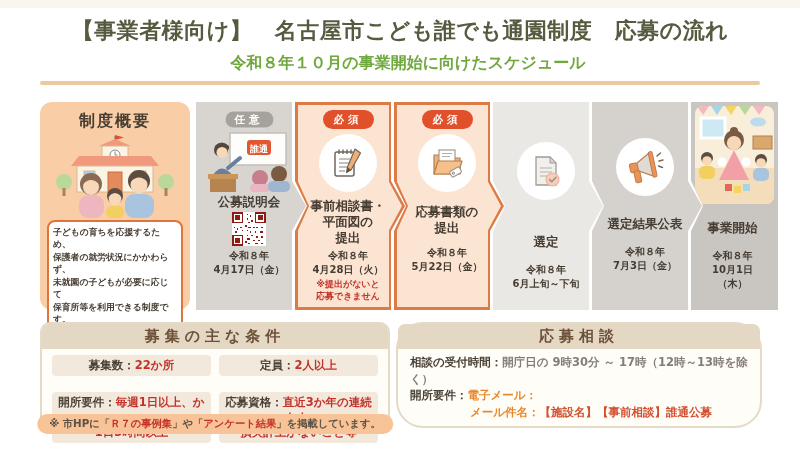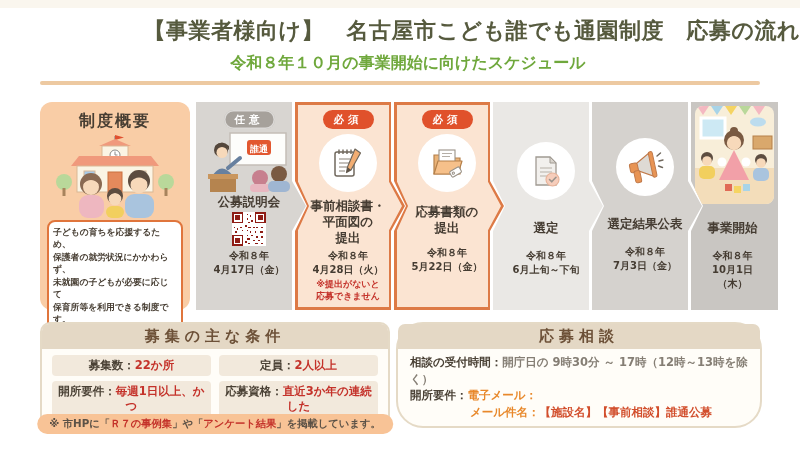--- a/index.html
+++ b/index.html
@@ -2,21 +2,21 @@
 <html><head>
 <meta charset="utf-8">
 <style>
   html,body{margin:0;padding:0;}
   body{
     width:800px;height:450px;position:relative;background:#ffffff;overflow:hidden;
     font-family:"DejaVu Sans",sans-serif;color:#463d33;
   }
   
   .top-strip{position:absolute;top:0;left:0;width:800px;height:8px;background:#faf6ee;}
-  .page-title{position:absolute;top:16px;left:0;width:800px;text-align:right;
+  .page-title{position:absolute;top:16px;left:0;width:800px;text-align:center;
     font-size:22px;font-weight:bold;color:#565a3e;letter-spacing:.5px;}
   .page-subtitle{position:absolute;top:53px;left:8px;width:800px;text-align:center;
     font-size:16px;font-weight:bold;color:#6fa83c;}
   .divider{position:absolute;top:81px;left:40px;width:720px;height:4px;border-radius:2px;background:#edc9a1;}
 
   
   .overview{position:absolute;left:40px;top:102px;width:150px;height:208px;
     background:#f9cda6;border-radius:12px;}
   .ov-title{margin:9px 0 2px 0;text-align:center;font-size:16px;font-weight:bold;
     color:#473e33;letter-spacing:2px;}
@@ -50,21 +50,21 @@
   .step-illo-top{position:absolute;top:4px;left:4px;right:4px;height:98px;border-radius:8px;overflow:hidden;z-index:1;}
 
   
   .panel{position:absolute;top:322px;height:106px;background:#fffdf8;
     border:2px solid #e5dac6;border-radius:10px;box-sizing:border-box;}
   .panel-header{height:25px;background:#e4d8c5;border-radius:7px 7px 0 0;
     display:flex;align-items:center;justify-content:center;
     font-size:15px;font-weight:bold;color:#6d5138;letter-spacing:5px;}
   .panel--cond{left:40px;width:350px;}
   .panel--consult{left:396px;width:366px;border-radius:27px;}
-  .cond-grid{display:grid;grid-template-columns:1fr 1fr;gap:5px 8px;padding:6px 10px 0 10px;}
+  .cond-grid{display:grid;grid-template-columns:1fr 1fr;gap:16px 8px;padding:6px 10px 0 10px;}
   .cond-box{background:#f2e9dc;border-radius:4px;text-align:center;
     font-size:11.5px;line-height:1.3;padding:3px 2px;}
   .cond-label{font-weight:bold;color:#4a4135;}
   .cond-value{font-weight:bold;color:#c4322a;white-space:pre-line;}
   .cond-footnote{position:absolute;left:50%;bottom:-8px;transform:translateX(-50%);
     background:#f8c396;border-radius:12px;padding:3px 12px;white-space:nowrap;
     font-size:10.3px;font-weight:bold;color:#5c5247;}
   .fn-red{color:#c4322a;}
   .consult-body{padding:5px 12px 0 12px;font-size:11.5px;line-height:1.45;}
   .c-label{font-weight:bold;color:#4a4135;}
@@ -252,21 +252,21 @@
       <svg width="36" height="36" viewBox="0 0 36 36">
         <path d="M8,4 h14 l6,6 v22 h-20 z" fill="#f2f0ed" stroke="#a09a92" stroke-width="1.3"></path>
         <polygon points="22,4 22,10 28,10" fill="#d9d4cd" stroke="#a09a92" stroke-width="1"></polygon>
         <line x1="12" y1="15" x2="24" y2="15" stroke="#b5afa7" stroke-width="1.2"></line>
         <line x1="12" y1="19" x2="24" y2="19" stroke="#b5afa7" stroke-width="1.2"></line>
         <line x1="12" y1="23" x2="20" y2="23" stroke="#b5afa7" stroke-width="1.2"></line>
         <circle cx="24.5" cy="26.5" r="6.5" fill="#f6cdbb" stroke="#e8b49a" stroke-width="1.2"></circle>
         <path d="M21.5,26.5 l2.2,2.3 l4.3,-4.5" fill="none" stroke="#9a948c" stroke-width="1.6" stroke-linecap="round" stroke-linejoin="round"></path>
       </svg>
     </div>
-    <span class="step-label" style="margin-top:20px;">選定</span>
+    <span class="step-label" style="margin-top:34px;">選定</span>
     <span class="step-date" style="margin-top:13px;">令和８年
 6月上旬～下旬</span>
   </div>
 </div>
 
 <div class="step step--mid" style="left:592px;width:110px;background:#d5d2ce;">
   <div class="step-content">
     <div class="icon-circle" style="margin-top:28px;">
       <svg width="38" height="38" viewBox="0 0 38 38">
         <g transform="rotate(-12 19 19)">

